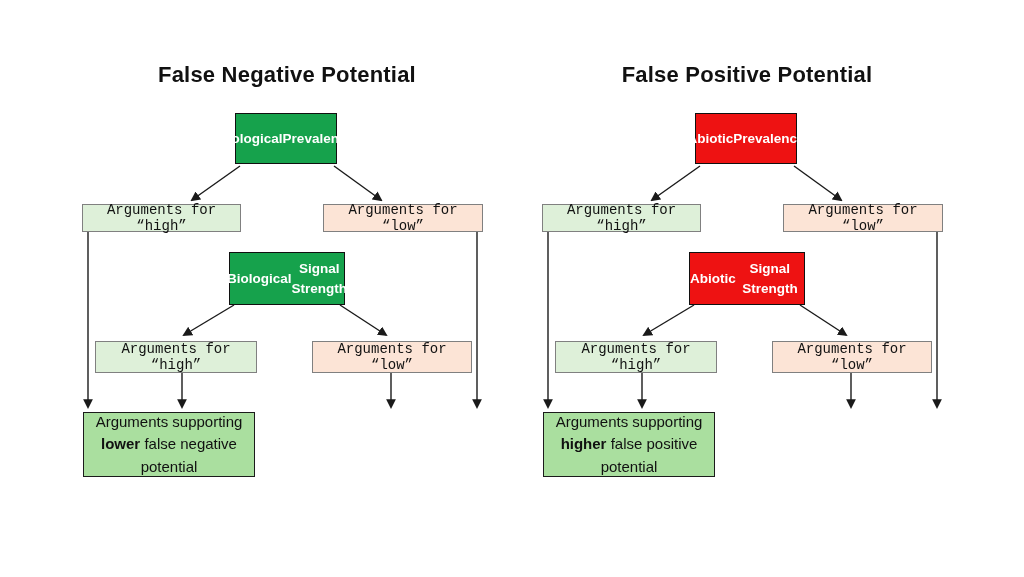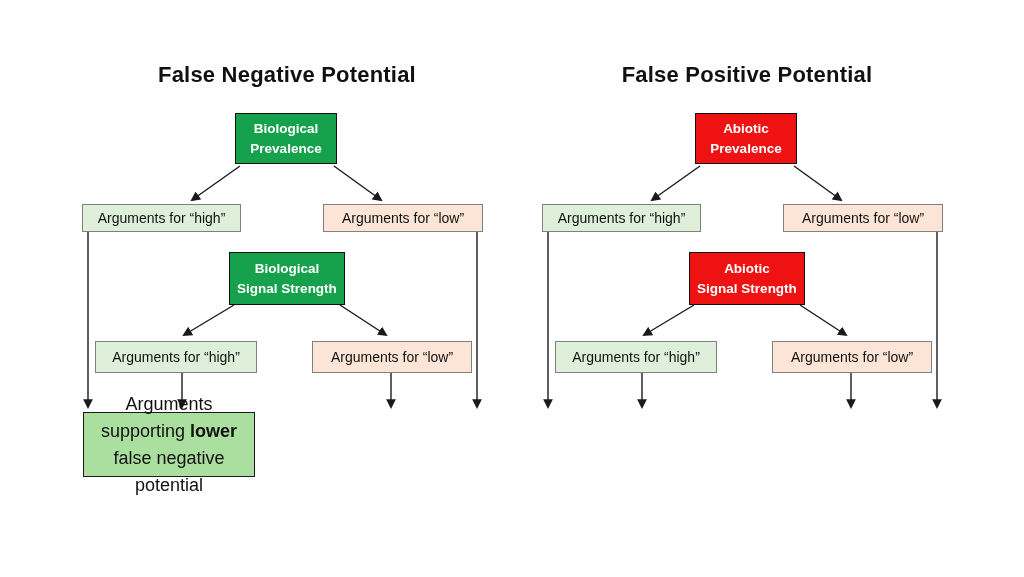--- a/index.html
+++ b/index.html
@@ -10,42 +10,42 @@
   .panel{position:absolute;top:0;width:524px;height:577px;}
   .p0{left:0;}
   .p1{left:460px;}
   .title{
     position:absolute;top:62px;left:37px;width:500px;margin:0;
     text-align:center;font-size:22px;font-weight:700;color:#111;letter-spacing:.2px;
   }
   .arrows{position:absolute;left:0;top:0;width:524px;height:577px;}
   .arrows line{stroke:#1a1a1a;stroke-width:1.4;}
   .node{
-    position:absolute;box-sizing:border-box;display:flex;flex-direction:column;
+    position:absolute;box-sizing:border-box;display:flex;flex-direction:row;
     align-items:center;justify-content:center;text-align:center;
   }
   .root{
     left:235px;width:102px;height:51px;color:#ffffff;font-weight:700;
     font-size:13.5px;line-height:1.45;border:1px solid #101010;
   }
   .root-prev{top:113px;}
   .root-sig{top:252px;left:229px;width:116px;height:53px;}
   .panel-fn .root{background:var(--green);}
   .panel-fp .root{background:var(--red);}
   .leaf{
     height:28px;font-size:14px;color:#111;border:1px solid var(--gray);
-    background:var(--green-light);flex-direction:row;
+    background:var(--green-light);flex-direction:row;font-family:Liberation Mono, monospace;
   }
   .leaf.low{background:var(--peach-light);}
   .r1-high{left:82px;top:204px;width:159px;}
   .r1-low{left:323px;top:204px;width:160px;}
   .r2-high{left:95px;top:341px;width:162px;height:32px;}
   .r2-low{left:312px;top:341px;width:160px;height:32px;}
   .outcome{
-    top:412px;width:172px;height:65px;font-size:18px;line-height:1.5;color:#111;
+    top:412px;width:172px;height:65px;font-size:15px;line-height:1.5;color:#111;
     border:1.5px solid #1b1b1b;padding:2px 4px;display:block;
     display:flex;flex-direction:row;flex-wrap:wrap;align-content:center;
   }
   .outcome p{margin:0;width:100%;}
   .out-left{left:83px;background:var(--green-mid);}
   .out-right{left:311px;background:var(--peach-mid);}
   .line2{display:block;}
 </style>
 </head>
 <body>
@@ -124,15 +124,22 @@
     <div class="node leaf low r1-low">Arguments for “low”</div>
 
     <div class="node root root-sig">
       <span class="line2">Abiotic</span>
       <span class="line2">Signal Strength</span>
     </div>
 
     <div class="node leaf high r2-high">Arguments for “high”</div>
     <div class="node leaf low r2-low">Arguments for “low”</div>
 
+    <div class="node outcome out-left">
+      <p>
+        <span>Arguments supporting</span>
+        <b>higher</b>
+        <span>false positive potential</span>
+      </p>
+    </div>
   </section>
 
 </div>
 
 </body></html>

